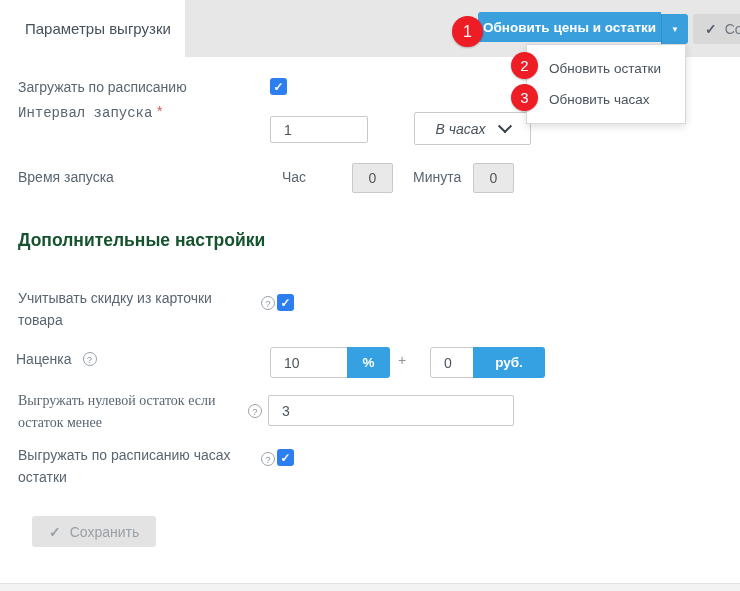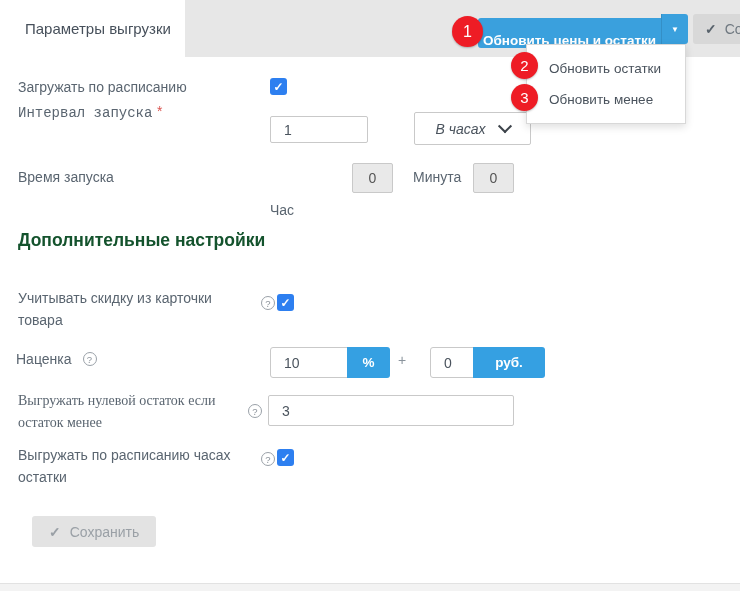--- a/index.html
+++ b/index.html
@@ -7,23 +7,23 @@
        font-family:"Liberation Sans", sans-serif;}
   .page{position:relative;width:740px;height:591px;background:#fff;overflow:hidden;
         color:#5a6570;font-size:14px;}
 
   
   .tabbar-strip{position:absolute;left:185px;top:0;width:555px;height:57px;background:#e7e7e7;}
   .tab-active{position:absolute;left:0;top:0;width:185px;height:57px;background:#fff;
               display:flex;align-items:center;padding-left:25px;box-sizing:border-box;
               color:#47505b;font-size:15px;cursor:pointer;}
 
-  .btn-update{position:absolute;left:478px;top:18px;width:183px;height:30px;background:#3aa0dd;
+  .btn-update{position:absolute;left:478px;top:12px;width:183px;height:30px;background:#3aa0dd;
               color:#fff;font-weight:bold;font-size:13.5px;border-radius:3px 0 0 3px;
-              display:flex;align-items:flex-end;justify-content:center;cursor:pointer;}
+              display:flex;align-items:center;justify-content:center;cursor:pointer;}
   .btn-caret{position:absolute;left:661px;top:14px;width:27px;height:30px;background:#3aa0dd;
              border-left:1px solid rgba(0,0,0,0.10);border-radius:0 3px 3px 0;box-sizing:border-box;
              display:flex;align-items:center;justify-content:center;color:#fff;font-size:8px;cursor:pointer;}
   .btn-save-top{position:absolute;left:693px;top:14px;width:120px;height:30px;background:#d8d8d8;
                 color:#6f7880;display:flex;align-items:center;gap:8px;padding-left:12px;
                 box-sizing:border-box;font-size:14px;border-radius:3px;cursor:pointer;}
   .check-glyph{color:#59636c;font-weight:bold;}
 
   
   .dropdown{position:absolute;left:526px;top:44px;width:158px;background:#fff;
@@ -100,21 +100,21 @@
   <div class="btn-save-top">
     <span class="check-glyph">✓</span>
     <span>Сохранить</span>
   </div>
 
   <div class="dropdown">
     <div class="dd-item">
       <span>Обновить остатки</span>
     </div>
     <div class="dd-item">
-      <span>Обновить менее</span>
+      <span>Обновить часах</span>
     </div>
   </div>
 
   <div class="badge badge-1">1</div>
   <div class="badge badge-2">2</div>
   <div class="badge badge-3">3</div>
 
   <div class="flabel" style="top:76px;">Загружать по расписанию</div>
   <div class="cbx" style="left:270px;top:78px;">
     <span>✓</span>
@@ -123,21 +123,21 @@
   <div class="flabel" style="top:102px;font-family:Liberation Mono, monospace;">
     <span>Интервал запуска</span><span class="req">*</span>
   </div>
   <input class="tinput" style="left: 270px; top: 116px; width: 98px; height: 27px;" value="1">
   <div class="selbox">
     <span>В часах</span>
     <span class="chev"></span>
   </div>
 
   <div class="flabel" style="top:166px;">Время запуска</div>
-  <div class="flabel" style="left:270px;top:166px;margin-top:33px;">Час</div>
+  <div class="flabel" style="left:282px;top:166px;">Час</div>
   <input class="tinput gray" style="left: 352px; top: 163px; width: 41px; height: 30px;" readonly="" value="0">
   <div class="flabel" style="left:413px;top:166px;">Минута</div>
   <input class="tinput gray" style="left: 473px; top: 163px; width: 41px; height: 30px;" readonly="" value="0">
 
   <div class="heading">Дополнительные настройки</div>
 
   <div class="flabel" style="top:287px;width:240px;">Учитывать скидку из карточки товара</div>
   <div class="help" style="left:261px;top:296px;">
     <span>?</span>
   </div>

